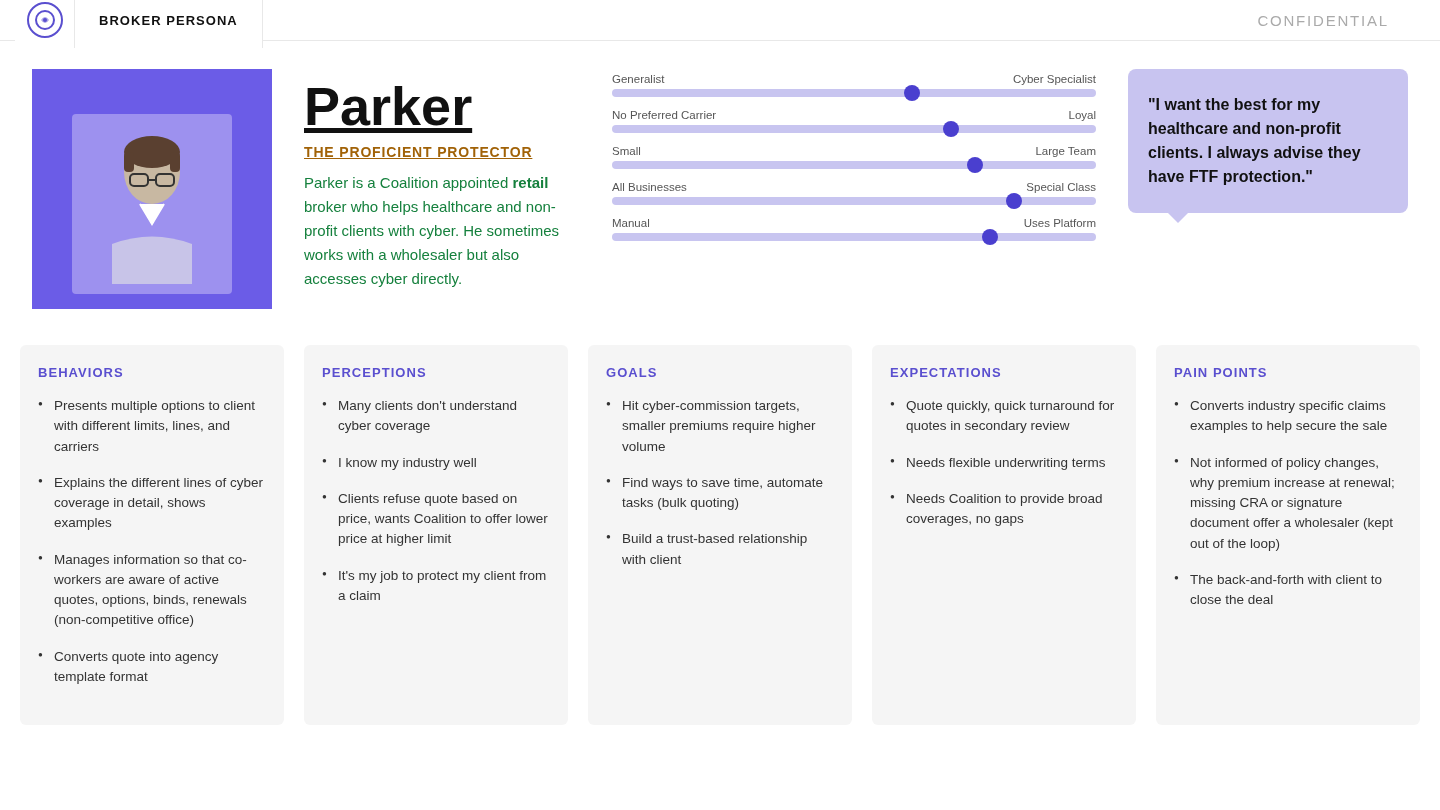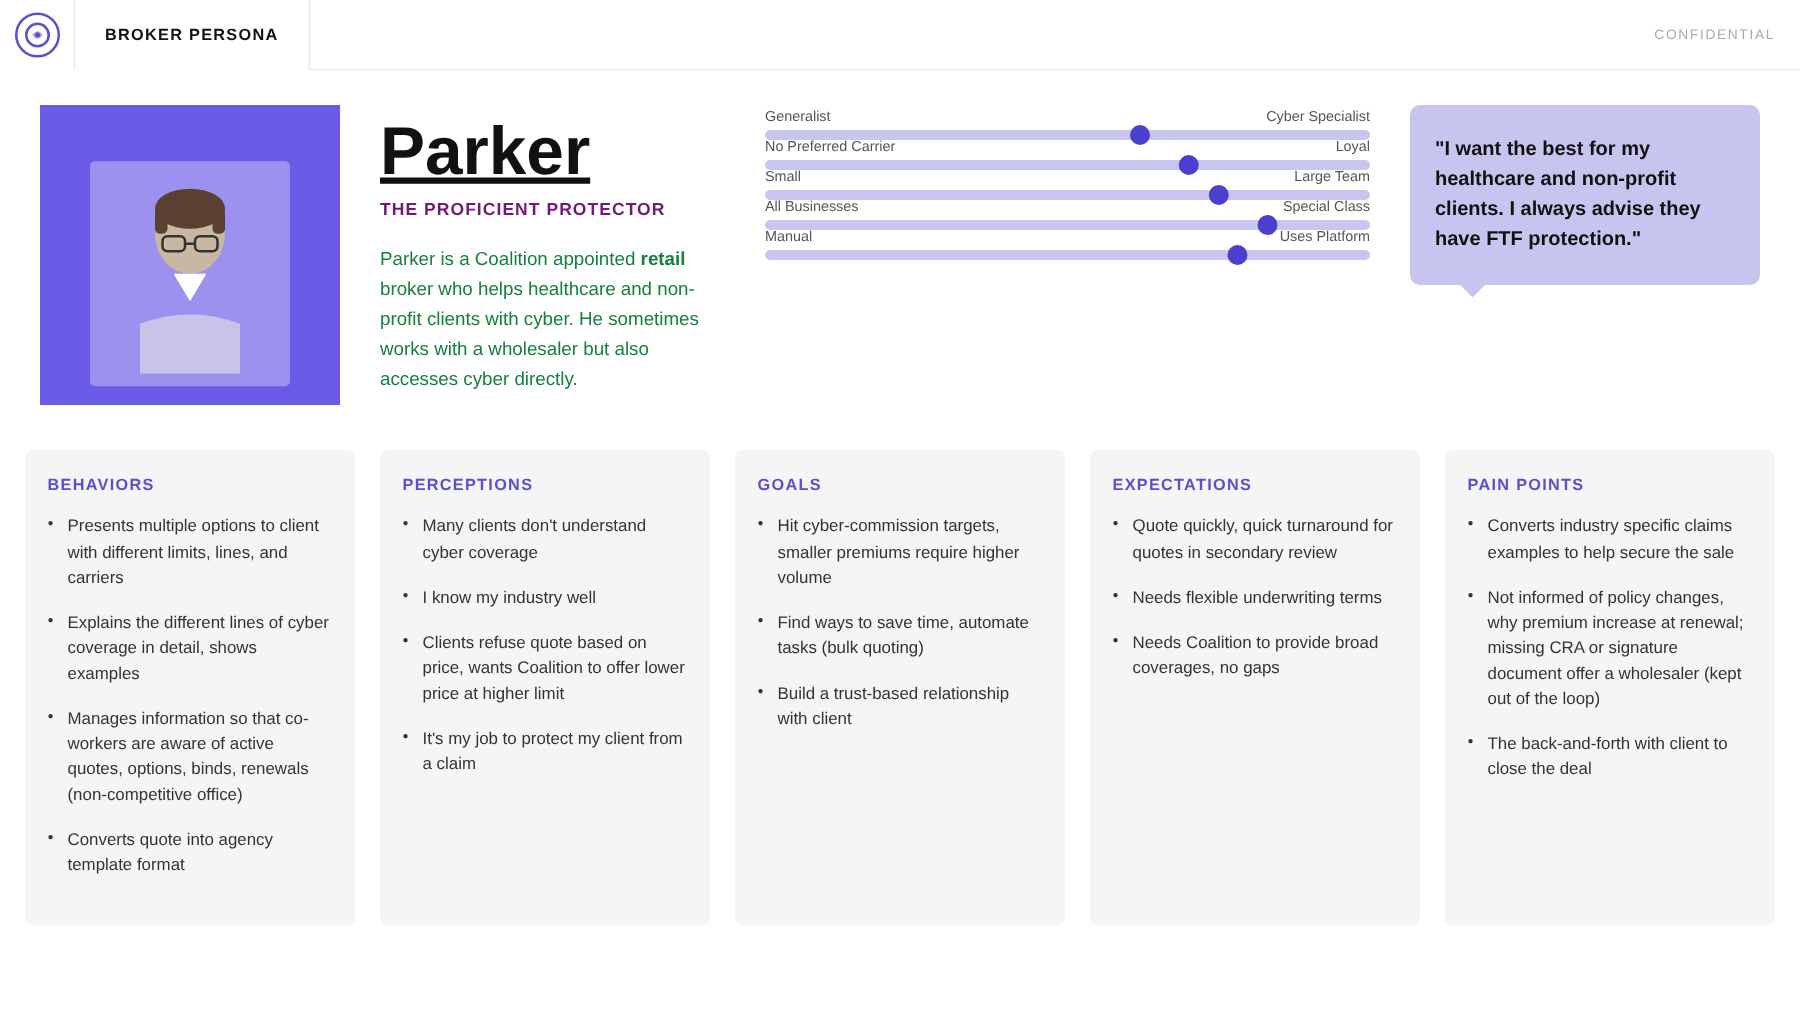--- a/index.html
+++ b/index.html
@@ -9,22 +9,22 @@
       color: #222;
       width: 1440px;
       min-height: 810px;
       overflow-x: hidden;
     }
 
     
     .header {
       display: flex;
       align-items: center;
-      padding: 0 0;
-      height: 56px;
+      padding: 0 15px;
+      height: 41px;
       border-bottom: 1px solid #e8e8e8;
       text-align: center;
     }
     .header-logo-area {
       width: 60px;
       height: 56px;
       background: #fff;
       display: flex;
       align-items: center;
       justify-content: center;
@@ -52,22 +52,22 @@
     }
     .header-title {
       font-size: 13px;
       font-weight: 700;
       letter-spacing: 0.08em;
       color: #111;
       text-transform: uppercase;
     }
     .header-confidential {
       margin-left: auto;
-      margin-right: 20px;
-      font-size: 11px;
+      margin-right: 36px;
+      font-size: 15px;
       letter-spacing: 0.12em;
       color: #aaa;
       text-transform: uppercase;
     }
 
     
     .hero {
       display: flex;
       align-items: flex-start;
       padding: 28px 32px 20px 32px;
@@ -105,42 +105,43 @@
       font-size: 54px;
       font-weight: 800;
       color: #111;
       line-height: 1.1;
       margin-bottom: 8px;
       text-decoration: underline;
     }
     .persona-subtitle {
       font-size: 14px;
       font-weight: 700;
-      color: #701a75;
+      color: #a16207;
       letter-spacing: 0.06em;
       text-transform: uppercase;
-      margin-bottom: 21px;
+      margin-bottom: 11px;
+      text-decoration: underline;
     }
     .persona-desc {
       font-size: 15px;
       color: #15803d;
       line-height: 1.6;
     }
     .persona-desc strong {
       font-weight: 700;
     }
 
     
     .sliders-section {
       flex: 1;
       padding: 4px 20px 0 20px;
       min-width: 220px;
     }
     .slider-row {
-      margin-bottom: 0;
+      margin-bottom: 12px;
     }
     .slider-labels {
       display: flex;
       justify-content: space-between;
       font-size: 11.5px;
       color: #555;
       margin-bottom: 4px;
     }
     .slider-track {
       width: 100%;

